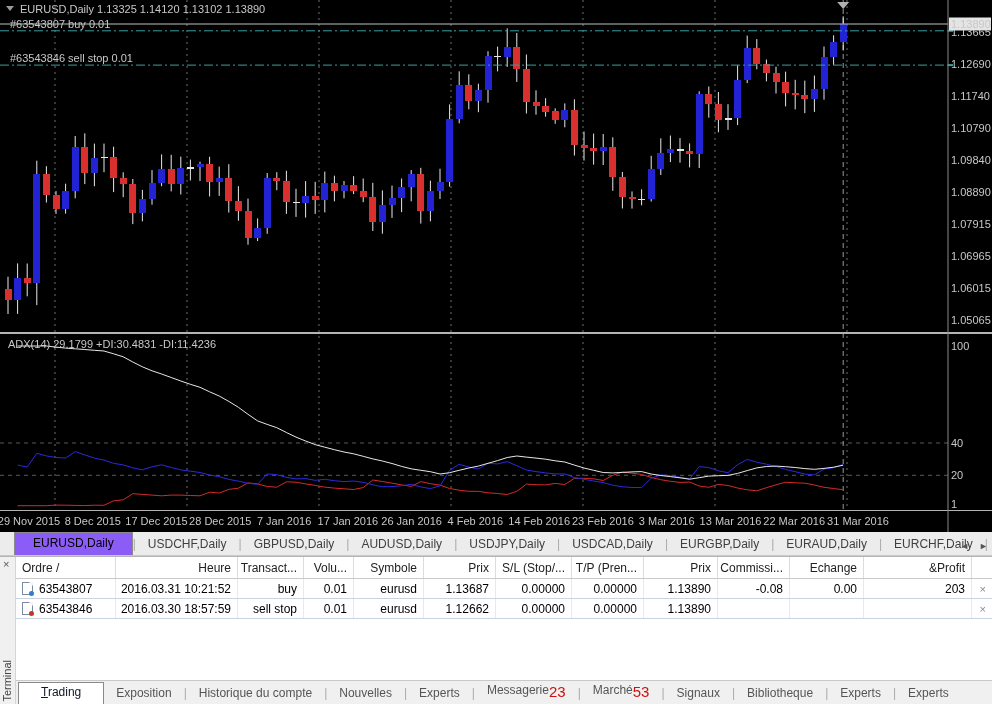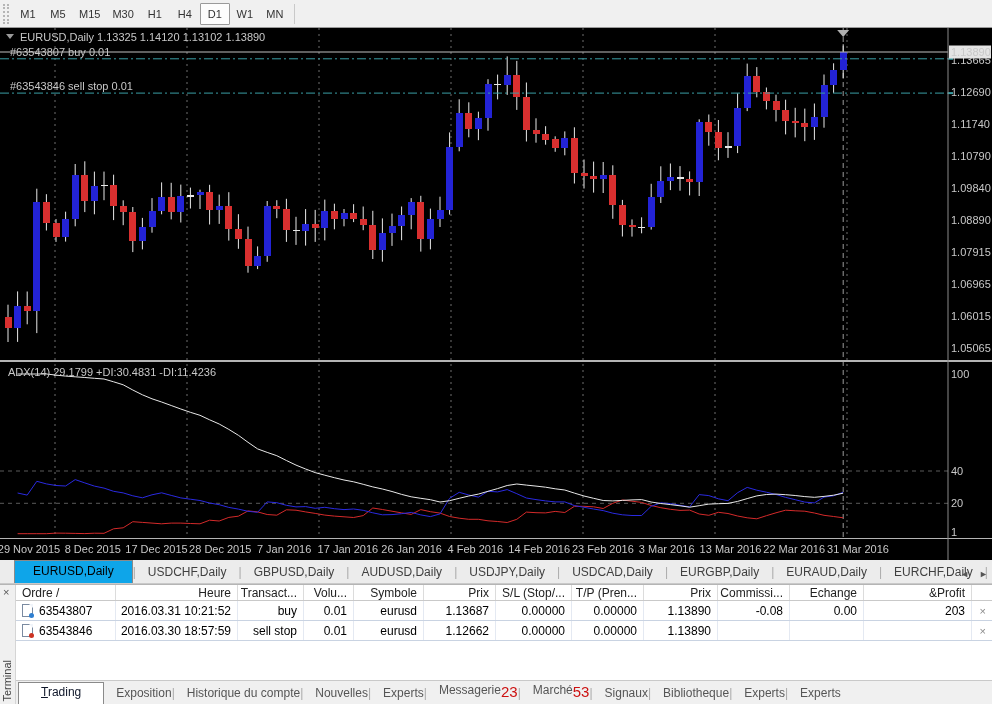--- a/index.html
+++ b/index.html
@@ -18,38 +18,38 @@
   .tb-sep { width:1px; height:20px; background:#c9c9c9; margin:0 4px; }
 
   
   .chart-wrap { flex:0 0 532px; height:532px; background:#000; position:relative; }
   svg text { font-family:"Liberation Sans", sans-serif; font-size:11px; fill:#c8c8c8; }
 
   
   .chart-tabs { flex:0 0 24px; background:#ececec; border-bottom:1px solid #c9c9c9;
                 display:flex; align-items:flex-end; position:relative; padding-left:14px; font-size:12px; }
   .ctab { padding:3px 12px 4px 12px; color:#404040; display:flex; align-items:center; white-space:nowrap; }
-  .ctab.active { background:#0ea5e9; border:1px solid #8a8a8a; border-bottom:none; color:#000; padding:3px 18px 5px 18px; }
+  .ctab.active { background:#8b5cf6; border:1px solid #8a8a8a; border-bottom:none; color:#000; padding:3px 18px 5px 18px; }
   .ctab-sep { color:#aaa; padding:0 0 4px 0; }
   .ctab-arrows { position:absolute; right:4px; bottom:4px; display:flex; gap:10px;
                  font-size:9px; color:#555; }
   .ctab-arrows span { cursor:default; }
 
   
   .terminal { flex:1 1 auto; background:#fff; display:flex; border-top:1px solid #b5b5b5; }
   .term-left { flex:0 0 16px; background:#f0f0f0; border-right:1px solid #d5d5d5; position:relative; }
   .term-close { position:absolute; top:1px; left:3px; font-size:11px; color:#555; cursor:default; }
   .term-vlabel { position:absolute; bottom:2px; left:1px; writing-mode:vertical-rl; transform:rotate(180deg);
                  font-size:11px; color:#444; }
   .term-main { flex:1 1 auto; display:flex; flex-direction:column; overflow:hidden; }
 
   .trow { display:grid;
           grid-template-columns:100px 122px 66px 50px 70px 72px 76px 72px 74px 72px 74px minmax(80px,1fr) 20px;
           align-items:center; font-size:12px; color:#000; }
-  .thead { height:16px; border-bottom:1px solid #c9c9c9; }
+  .thead { height:22px; border-bottom:1px solid #c9c9c9; }
   .thead .c { color:#222; }
   .order-row { height:20px; border-bottom:1px solid #c9d3e2; }
   .c { padding:0 6px; text-align:right; white-space:nowrap; overflow:hidden; height:100%;
        display:flex; align-items:center; justify-content:flex-end; border-right:1px solid #e4e9f2; }
   .thead .c { border-right:1px solid #dcdcdc; }
   .c.left { justify-content:flex-start; text-align:left; }
   .c.noborder { border-right:none; }
 
   .doc-icon { width:11px; height:13px; background:#fff; border:1px solid #7a8aa0; margin-right:6px;
               position:relative; flex:0 0 11px; }
@@ -66,48 +66,33 @@
               position:relative; flex:0 0 12px; }
   .bal-icon::after { content:""; position:absolute; left:2px; top:2px; border-style:solid;
                      border-width:0 3px 6px 3px; border-color:transparent transparent #1d9a1d transparent; }
   .bal-text { flex:1 1 auto; white-space:nowrap; overflow:hidden; }
   .bal-profit { flex:0 0 auto; padding-right:28px; }
   .term-filler { flex:1 1 auto; }
 
   
   .term-tabs { flex:0 0 22px; background:#f0f0f0; border-top:1px solid #c9c9c9;
                display:flex; align-items:flex-end; font-size:12px; padding-left:2px; }
-  .ttab { padding:2px 0 4px 12px; color:#555; white-space:nowrap; }
+  .ttab { padding:2px 12px 4px 12px; color:#555; white-space:nowrap; }
   .ttab.active { background:#fff; border:1px solid #8a8a8a; border-bottom:none; color:#0f172a;
                  padding:2px 22px 5px 22px; font-weight:normal; }
   .ttab.active .lbl { display:block; }
   .ttab.active .lbl::first-letter { text-decoration:underline; }
   .ttab-sep { color:#aaa; padding-bottom:4px; }
   .badge { color:#cc1111; font-size:15px; vertical-align:sub; margin-left:0; }
 </style>
 </head>
 <body>
 
 <div class="app">
 
-  <div class="toolbar">
-    <div class="tb-grip"></div>
-    <div class="tb-btns" id="tb-btns" style="display:flex;align-items:center;">
-        <div class="tb-btn">M1</div>
-        <div class="tb-btn">M5</div>
-        <div class="tb-btn">M15</div>
-        <div class="tb-btn">M30</div>
-        <div class="tb-btn">H1</div>
-        <div class="tb-btn">H4</div>
-        <div class="tb-btn active">D1</div>
-        <div class="tb-btn">W1</div>
-        <div class="tb-btn">MN</div>
-      </div>
-    <div class="tb-sep"></div>
-  </div>
 
   <div class="chart-wrap">
     <svg id="chart-svg" width="992" height="532">
         <rect x="0" y="0" width="992" height="532" fill="#000000"></rect>
         <line x1="55" y1="0" x2="55" y2="510" stroke="#6e6e6e" stroke-dasharray="2 4" stroke-width="1"></line>
         <line x1="187" y1="0" x2="187" y2="510" stroke="#6e6e6e" stroke-dasharray="2 4" stroke-width="1"></line>
         <line x1="319" y1="0" x2="319" y2="510" stroke="#6e6e6e" stroke-dasharray="2 4" stroke-width="1"></line>
         <line x1="451" y1="0" x2="451" y2="510" stroke="#6e6e6e" stroke-dasharray="2 4" stroke-width="1"></line>
         <line x1="583" y1="0" x2="583" y2="510" stroke="#6e6e6e" stroke-dasharray="2 4" stroke-width="1"></line>
         <line x1="715" y1="0" x2="715" y2="510" stroke="#6e6e6e" stroke-dasharray="2 4" stroke-width="1"></line>

